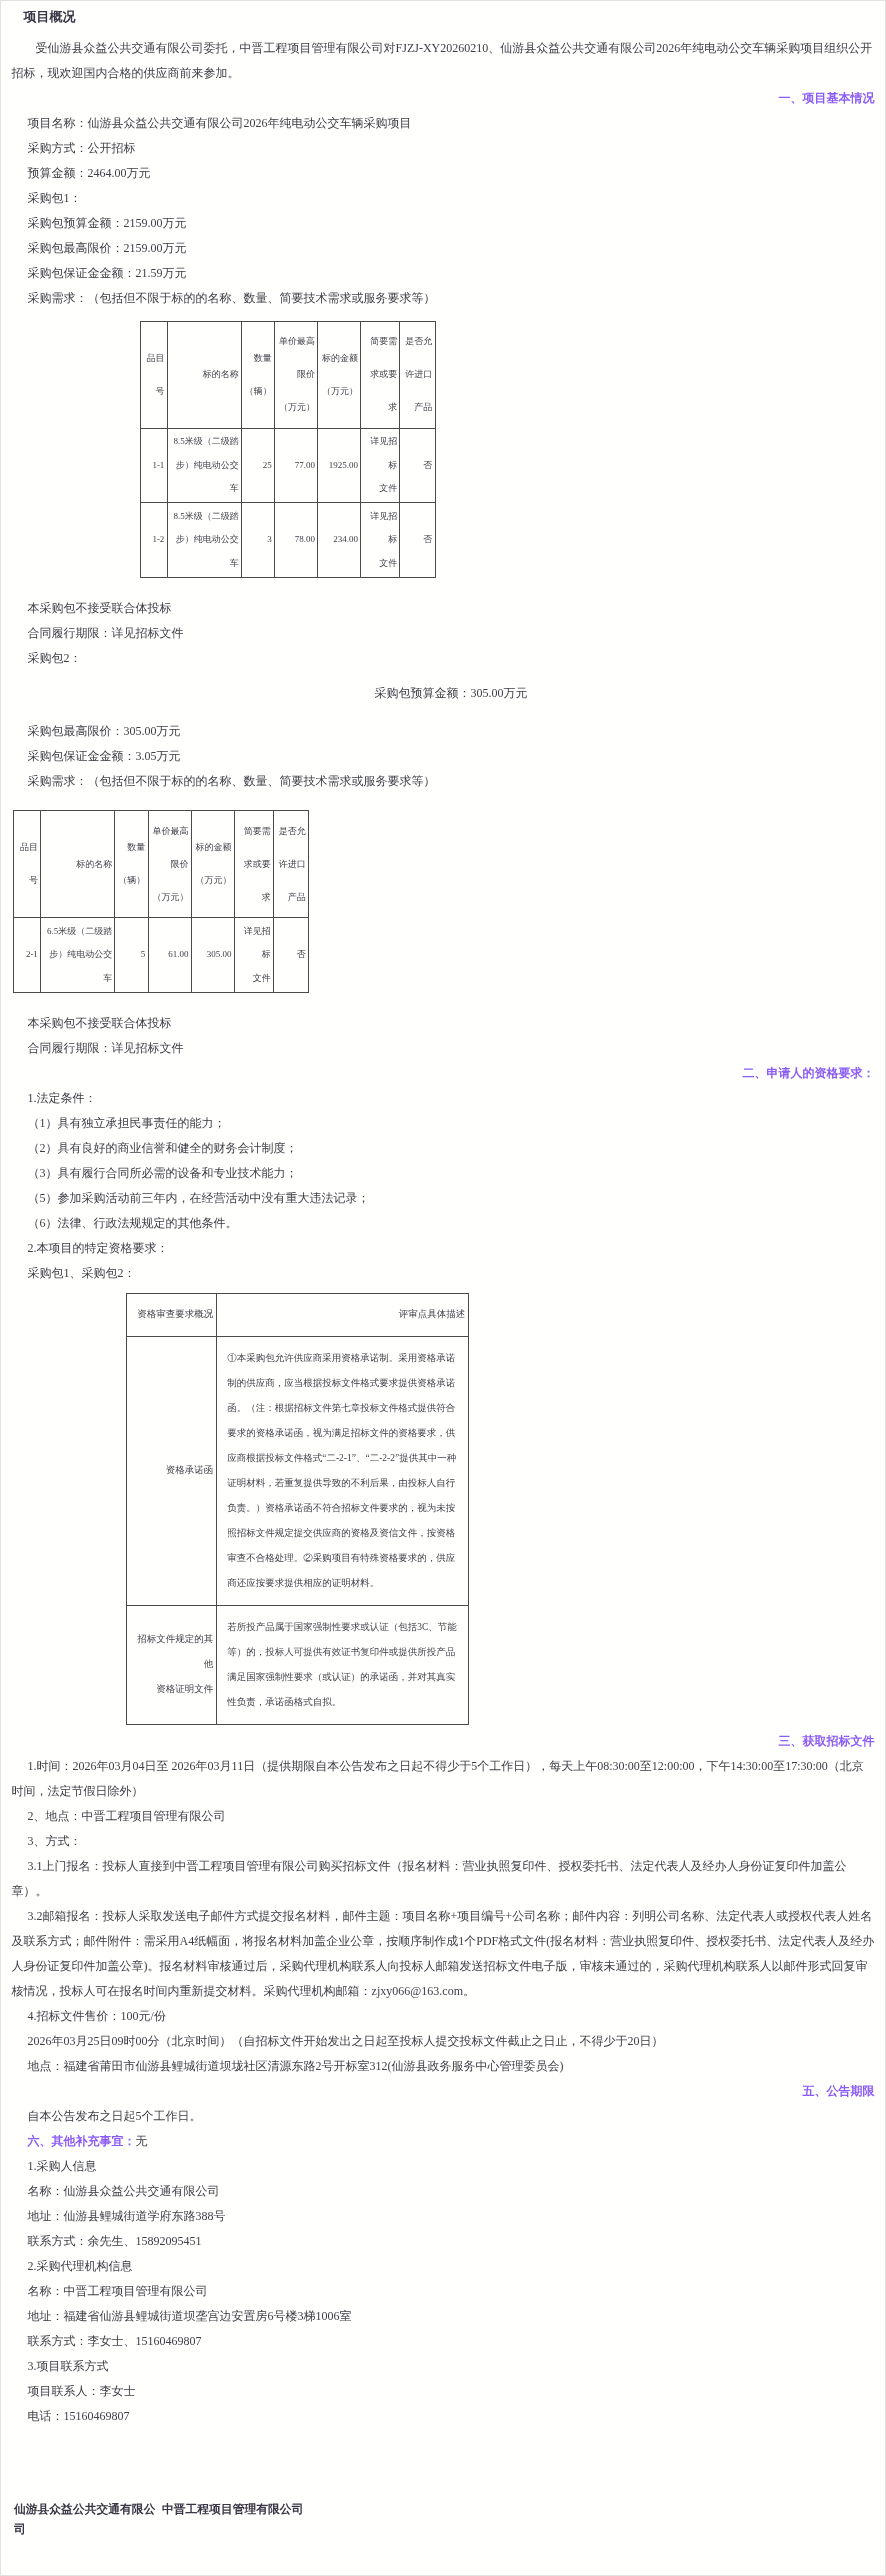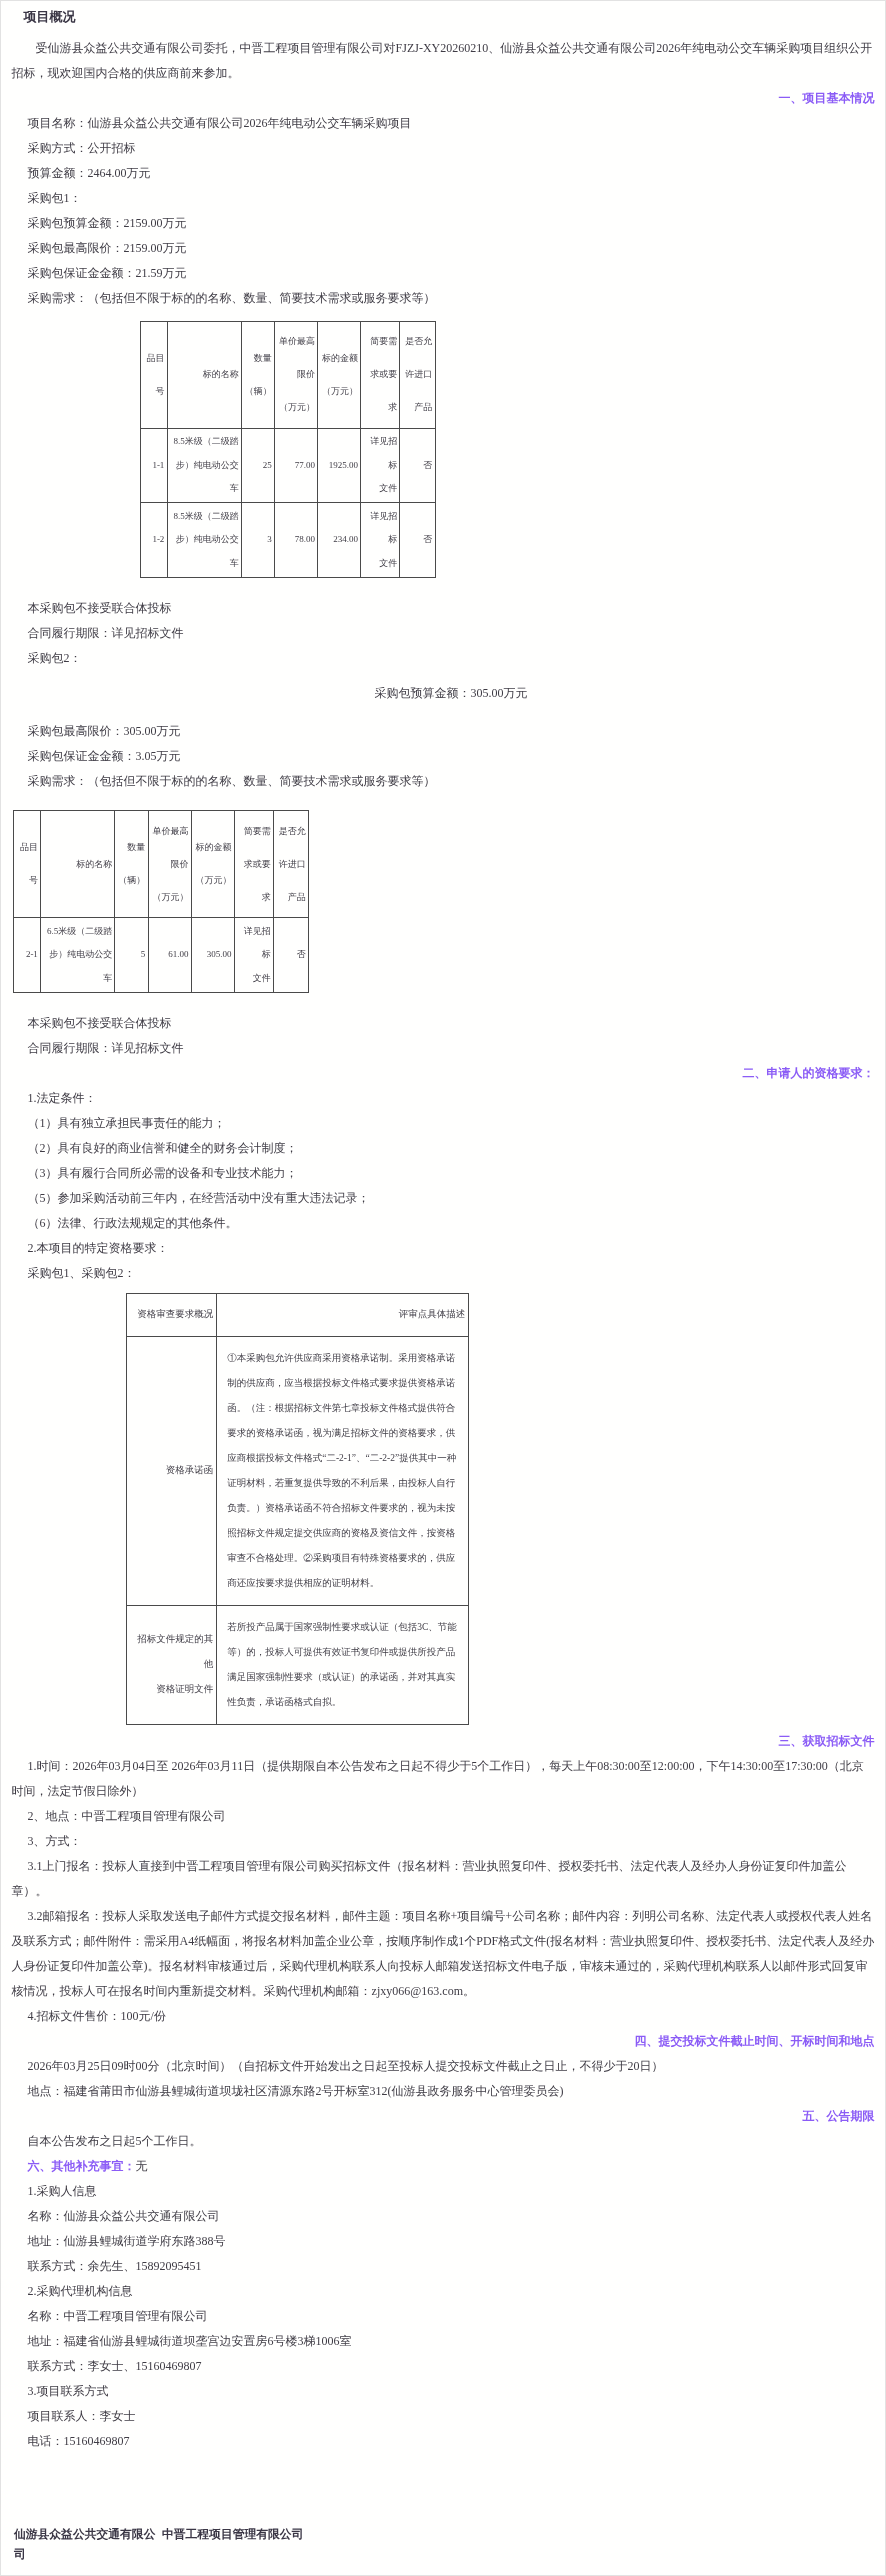--- a/index.html
+++ b/index.html
@@ -208,21 +208,20 @@
     </table>
 
   <p class="ln hd mt6">三、获取招标文件</p>
   <p class="ln">1.时间：2026年03月04日至 2026年03月11日（提供期限自本公告发布之日起不得少于5个工作日），每天上午08:30:00至12:00:00，下午14:30:00至17:30:00（北京时间，法定节假日除外）</p>
   <p class="ln">2、地点：中晋工程项目管理有限公司</p>
   <p class="ln">3、方式：</p>
   <p class="ln">3.1上门报名：投标人直接到中晋工程项目管理有限公司购买招标文件（报名材料：营业执照复印件、授权委托书、法定代表人及经办人身份证复印件加盖公章）。</p>
   <p class="ln">3.2邮箱报名：投标人采取发送电子邮件方式提交报名材料，邮件主题：项目名称+项目编号+公司名称；邮件内容：列明公司名称、法定代表人或授权代表人姓名及联系方式；邮件附件：需采用A4纸幅面，将报名材料加盖企业公章，按顺序制作成1个PDF格式文件(报名材料：营业执照复印件、授权委托书、法定代表人及经办人身份证复印件加盖公章)。报名材料审核通过后，采购代理机构联系人向投标人邮箱发送招标文件电子版，审核未通过的，采购代理机构联系人以邮件形式回复审核情况，投标人可在报名时间内重新提交材料。采购代理机构邮箱：zjxy066@163.com。</p>
   <p class="ln">4.招标文件售价：100元/份</p>
 
-  <p class="ln hd">四、提交投标文件截止时间、开标时间和地点</p>
   <p class="ln">2026年03月25日09时00分（北京时间）（自招标文件开始发出之日起至投标人提交投标文件截止之日止，不得少于20日）</p>
   <p class="ln">地点：福建省莆田市仙游县鲤城街道坝垅社区清源东路2号开标室312(仙游县政务服务中心管理委员会)</p>
 
   <p class="ln hd">五、公告期限</p>
   <p class="ln">自本公告发布之日起5个工作日。</p>
 
   <p class="ln"><span class="hd">六、其他补充事宜：</span><span class="normal">无</span></p>
 
   <p class="ln">1.采购人信息</p>
   <p class="ln">名称：仙游县众益公共交通有限公司</p>

